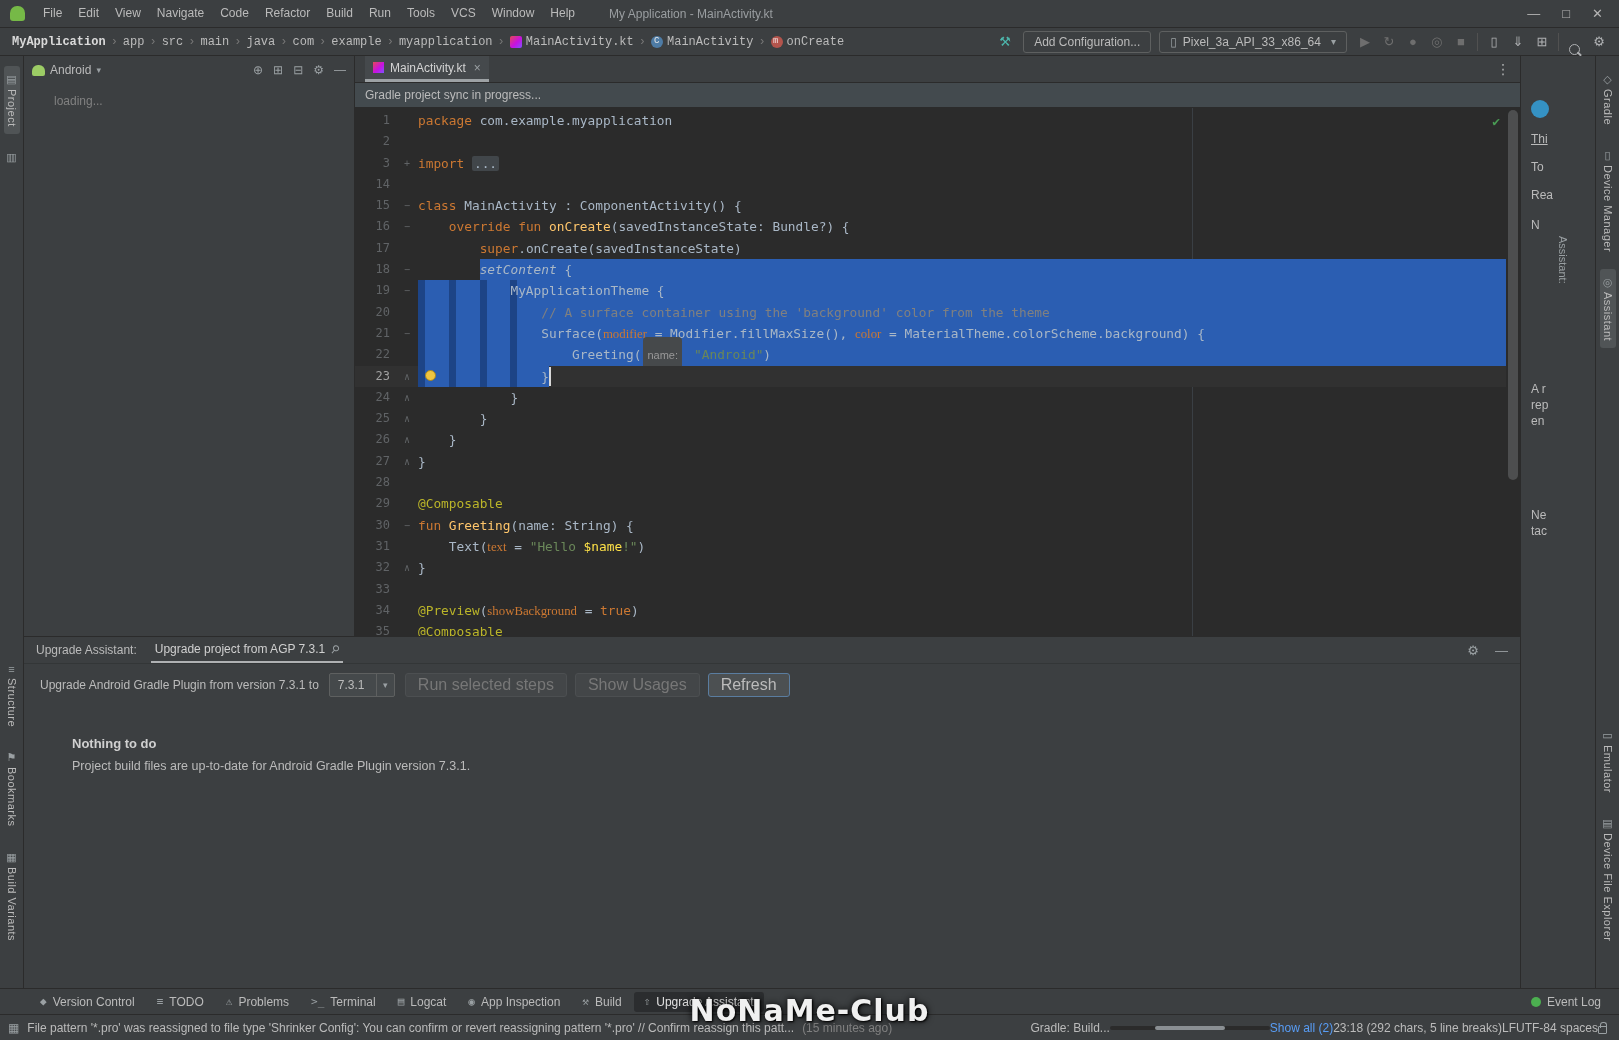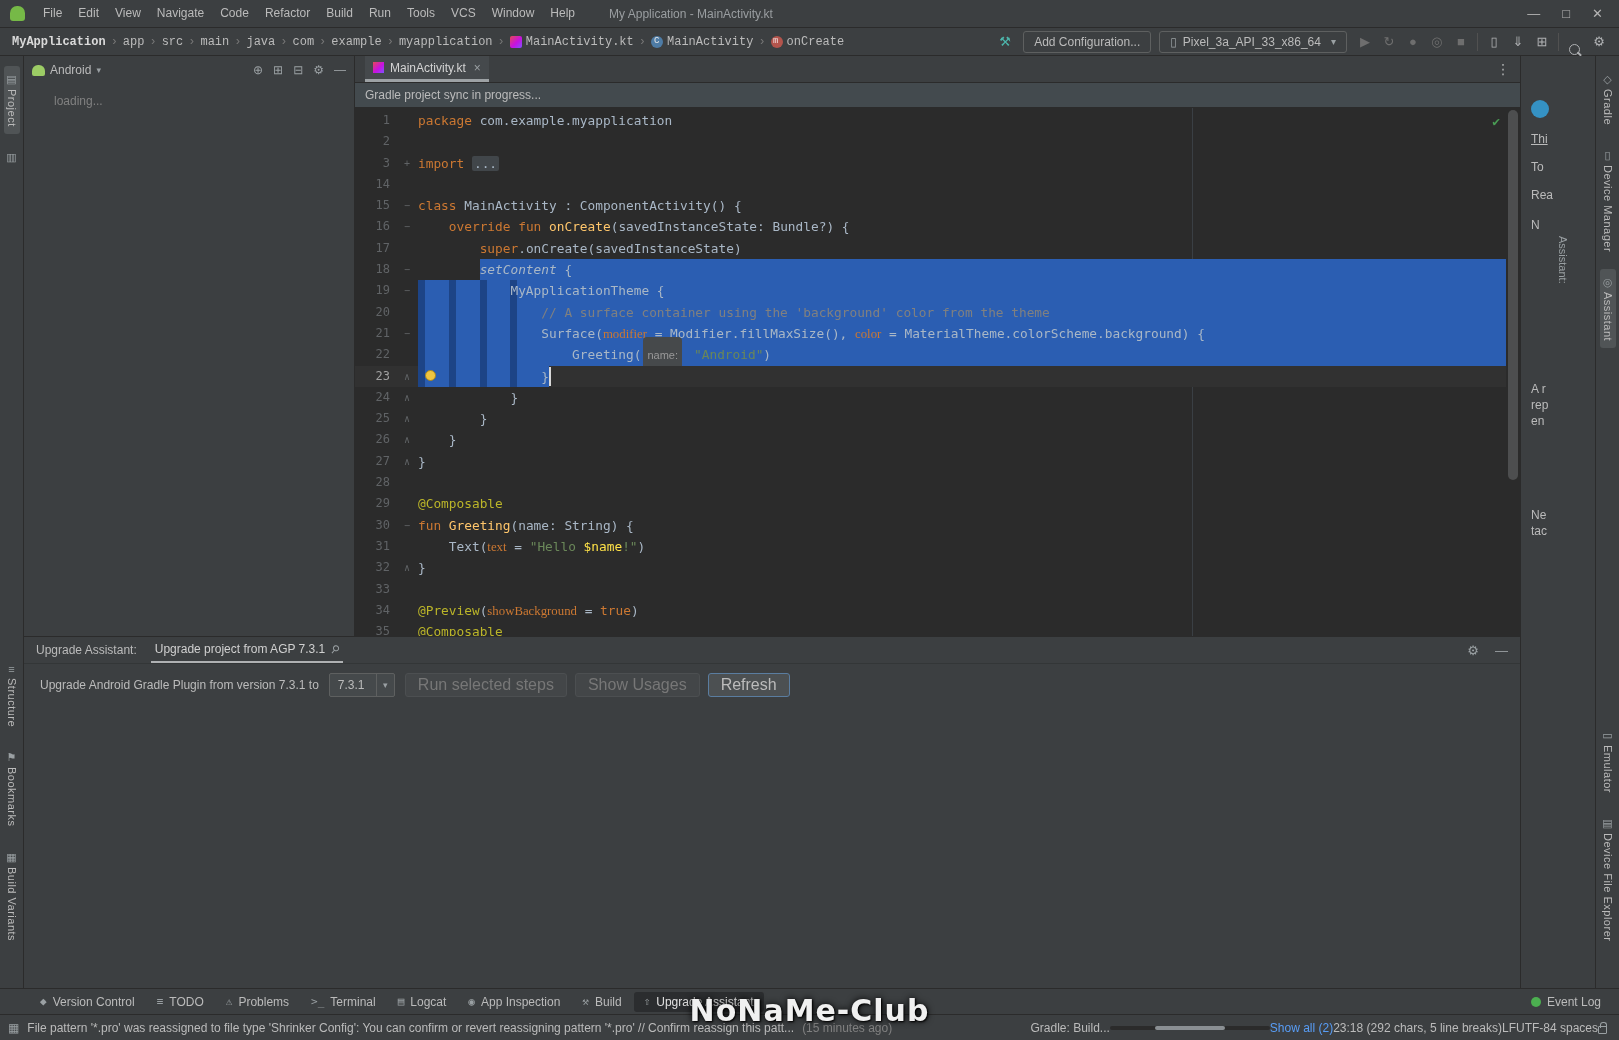--- a/index.html
+++ b/index.html
@@ -509,20 +509,24 @@
           <div class="ua-combo">
             <span class="val">7.3.1</span>
             <span class="arr">▾</span>
           </div>
           <div id="ua-buttons" style="display:flex;gap:8px;">
               <button class="ua-btn disabled">Run selected steps</button>
               <button class="ua-btn disabled">Show Usages</button>
               <button class="ua-btn primary">Refresh</button>
             </div>
         </div>
+        <div class="ua-content">
+          <div class="ua-result-title">Nothing to do</div>
+          <div class="ua-result-msg">Project build files are up-to-date for Android Gradle Plugin version 7.3.1.</div>
+        </div>
       </div>
     </div>
 
     <div class="assistant-panel">
       <div class="ast-logo"></div>
       <div id="ast-frags">
           <div class="ast-frag" style="margin-top: 10px; text-decoration: underline;">Thi</div>
           <div class="ast-frag" style="margin-top: 14px;">To</div>
           <div class="ast-frag" style="margin-top: 14px;">Rea</div>
           <div class="ast-frag" style="margin-top: 16px;">N</div>

